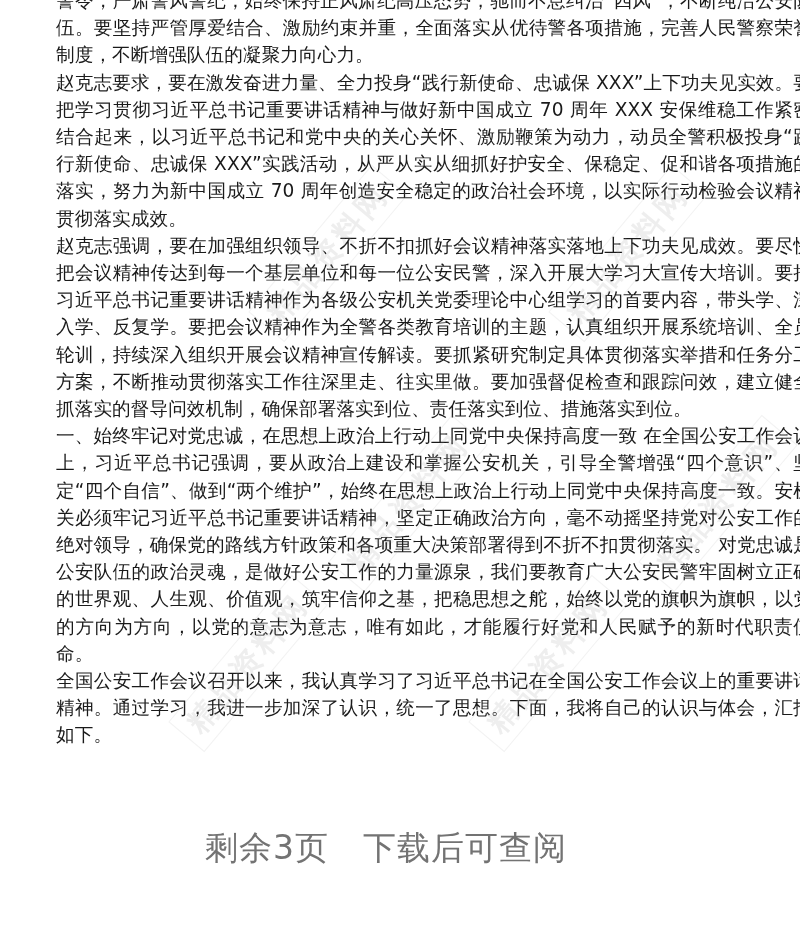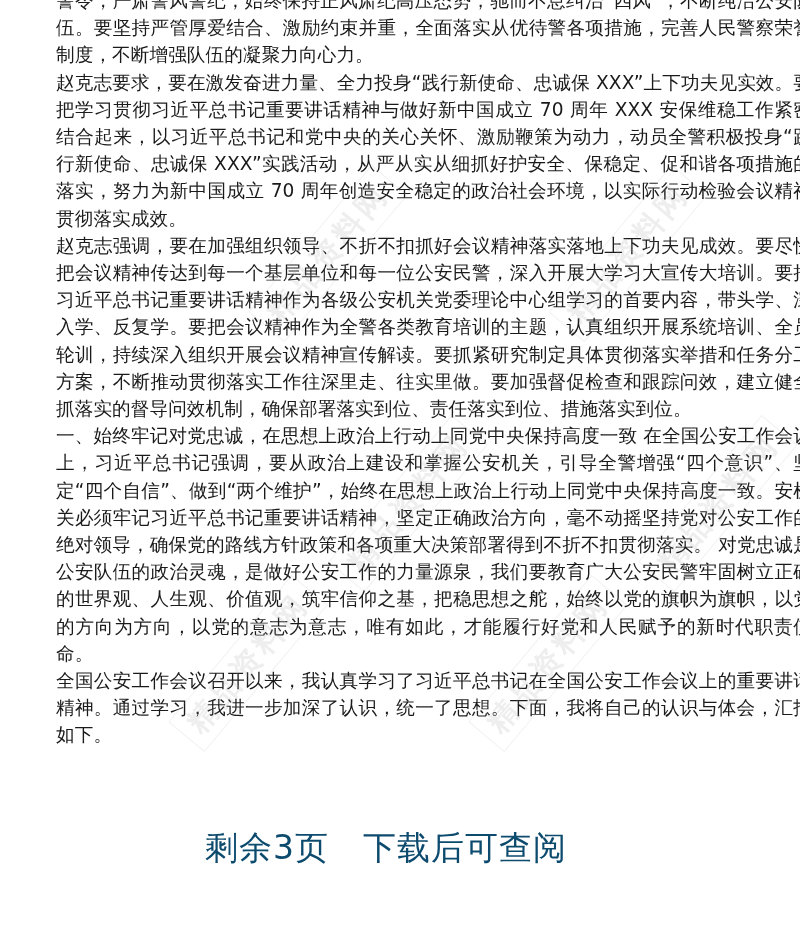--- a/index.html
+++ b/index.html
@@ -60,21 +60,21 @@
       padding: 2px 10px;
     }
     .footer-notice {
       position: absolute;
       left: 0;
       top: 828px;
       width: 708px;
       text-align: center;
       font-size: 33px;
       line-height: 40px;
-      color: #0c4a6e;
+      color: #737373;
       letter-spacing: 1px;
     }
     .footer-notice .gap {
       display: inline-block;
       width: 34px;
     }
   </style>
 </head>
 <body>
 

